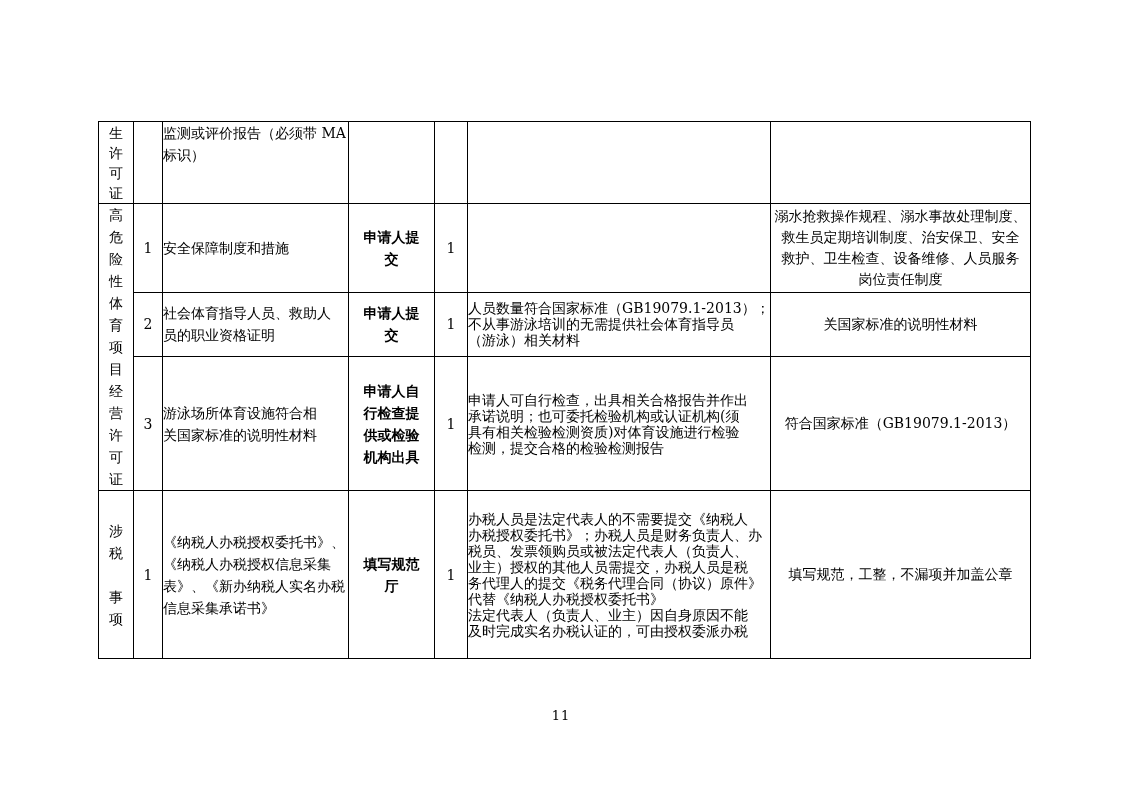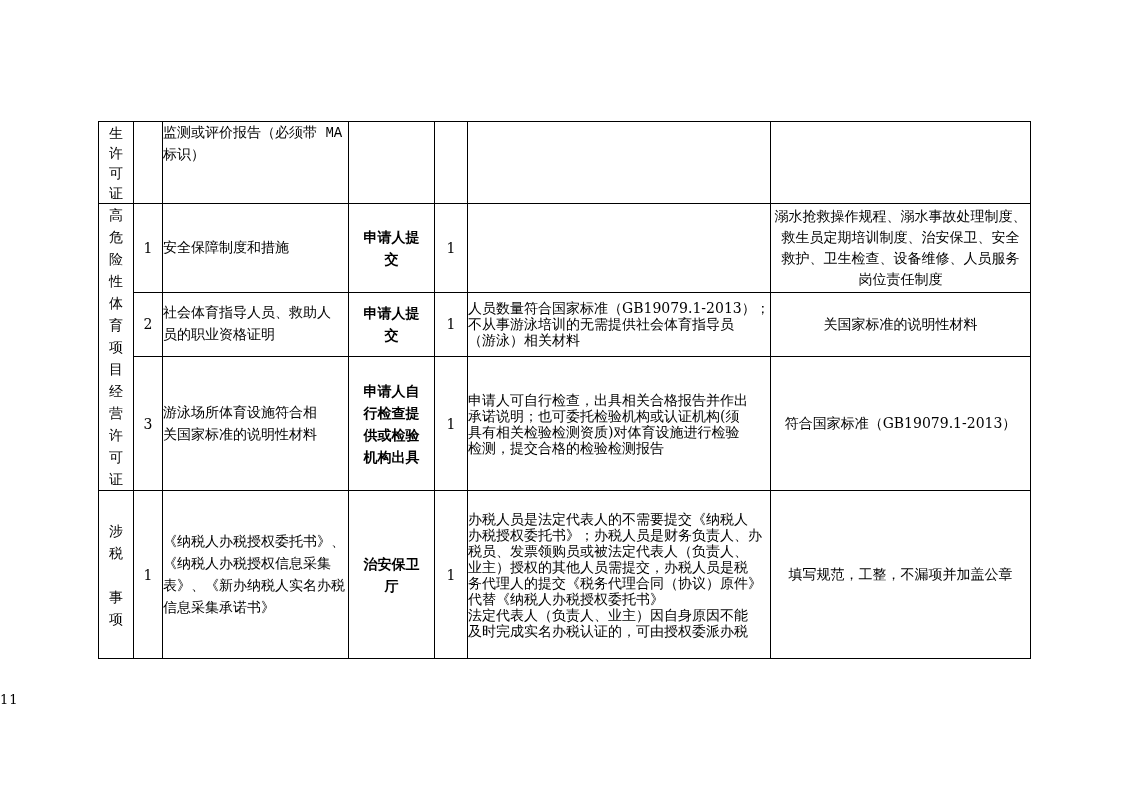--- a/index.html
+++ b/index.html
@@ -23,28 +23,28 @@
   tr.r0{height:82px;}
   tr.r1{height:88px;}
   tr.r2{height:64px;}
   tr.r3{height:133px;}
   tr.r4{height:168px;}
   .cat{text-align:center;vertical-align:middle;line-height:22px;}
   .catA{line-height:20px;}
   .catB{line-height:22px;}
   .catC{line-height:22px;}
   .seq,.copies{text-align:center;vertical-align:middle;font-size:13px;}
-  .mat{text-align:left;vertical-align:middle;padding:2px 6px 2px 9px;line-height:22px;font-family:Liberation Mono, monospace;}
+  .mat{text-align:left;vertical-align:middle;padding:2px 6px 2px 9px;line-height:22px;}
   .top{vertical-align:top;padding-top:5px;}
   .method{text-align:center;vertical-align:middle;line-height:22px;padding:0 4px;font-weight:bold;}
   .note{text-align:left;vertical-align:middle;padding:2px 7px 2px 9px;line-height:16px;}
   .req{text-align:center;vertical-align:middle;padding:2px 7px 2px 10px;line-height:21px;}
   .pagenum{
-    position:absolute;left:0;right:0;top:692px;
-    text-align:left;font-size:13px;letter-spacing:1px;
+    position:absolute;left:0;right:0;top:708px;
+    text-align:center;font-size:13px;letter-spacing:1px;
   }
 </style>
 </head>
 <body>
 
 <div class="page">
 
   <table class="doc">
     <colgroup>
       <col style="width:35px">
@@ -125,21 +125,21 @@
       <td class="cat catC">涉
 税
 
 事
 项</td>
       <td class="seq">1</td>
       <td class="mat">《纳税人办税授权委托书》、
 《纳税人办税授权信息采集
 表》、《新办纳税人实名办税
 信息采集承诺书》</td>
-      <td class="method">治安保卫
+      <td class="method">填写规范
 厅</td>
       <td class="copies">1</td>
       <td class="note">办税人员是法定代表人的不需要提交《纳税人
 办税授权委托书》；办税人员是财务负责人、办
 税员、发票领购员或被法定代表人（负责人、
 业主）授权的其他人员需提交，办税人员是税
 务代理人的提交《税务代理合同（协议）原件》
 代替《纳税人办税授权委托书》
 法定代表人（负责人、业主）因自身原因不能
 及时完成实名办税认证的，可由授权委派办税</td>

